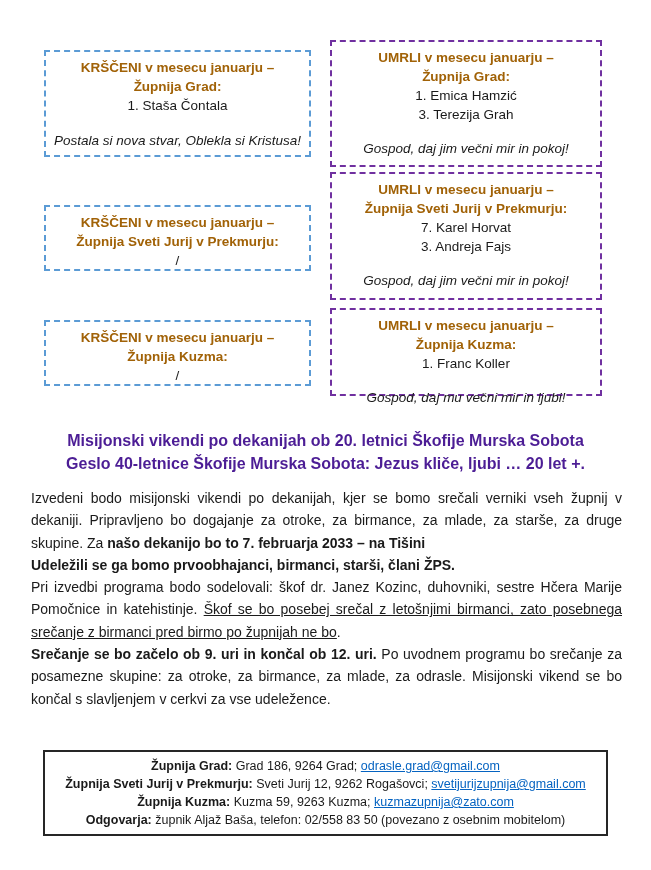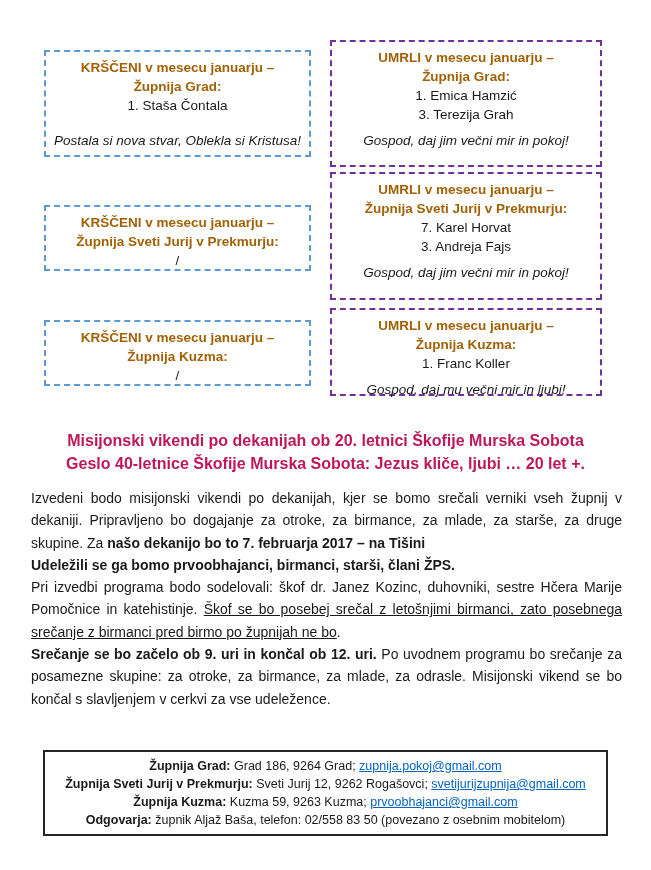--- a/index.html
+++ b/index.html
@@ -22,38 +22,38 @@
     line-height: 19px;
     padding-top: 6px;
   }
   .box.blue   { border: 2px dashed #5b9bd5; }
   .box.purple { border: 2px dashed #7030a0; }
   .box-title { font-weight: bold; }
   .blue   .box-title { color: #a16207; }
   .purple .box-title { color: #a16207; }
   .names { color: #1a1a1a; }
   .quote { font-style: italic; margin-top: 16px; color: #1a1a1a; }
-  .quote.tight { margin-top: 7px; }
+  .quote.tight { margin-top: 15px; }
 
   #box-kg { left: 44px;  top: 50px;  width: 267px; height: 107px; }
   #box-ug { left: 330px; top: 40px;  width: 272px; height: 127px; }
   #box-kj { left: 44px;  top: 205px; width: 267px; height: 66px; }
   #box-uj { left: 330px; top: 172px; width: 272px; height: 128px; }
   #box-kk { left: 44px;  top: 320px; width: 267px; height: 66px; }
   #box-uk { left: 330px; top: 308px; width: 272px; height: 88px; }
 
   
   .headline {
     position: absolute;
     top: 429px; left: 0; width: 100%;
     text-align: center;
     font-weight: bold;
     font-size: 16px;
     line-height: 23px;
-    color: #be185d;
+    color: #4c1d95;
   }
 
   
   .body-text {
     position: absolute;
     top: 487px; left: 31px; width: 591px;
     font-size: 14px;
     line-height: 22.3px;
     text-align: justify;
     color: #1a1a1a;
@@ -154,26 +154,26 @@
     </section>
 
   </div>
 
   <div class="headline">
     <div>Misijonski vikendi po dekanijah ob 20. letnici Škofije Murska Sobota</div>
     <div>Geslo 40-letnice Škofije Murska Sobota: Jezus kliče, ljubi … 20 let +.</div>
   </div>
 
   <div class="body-text">
-    <p><span>Izvedeni bodo misijonski vikendi po dekanijah, kjer se bomo srečali verniki vseh župnij v dekaniji. Pripravljeno bo dogajanje za otroke, za birmance, za mlade, za starše, za druge skupine. Za </span><span class="b">našo dekanijo bo to 7. februarja 2017 – na Tišini</span></p>
+    <p><span>Izvedeni bodo misijonski vikendi po dekanijah, kjer se bomo srečali verniki vseh župnij v dekaniji. Pripravljeno bo dogajanje za otroke, za birmance, za mlade, za starše, za druge skupine. Za </span><span class="b">našo dekanijo bo to 7. februarja 2033 – na Tišini</span></p>
     <p class="b">Udeležili se ga bomo prvoobhajanci, birmanci, starši, člani ŽPS.</p>
     <p><span>Pri izvedbi programa bodo sodelovali: škof dr. Janez Kozinc, duhovniki, sestre Hčera Marije Pomočnice in katehistinje. </span><span class="u">Škof se bo posebej srečal z letošnjimi birmanci, zato posebnega srečanje z birmanci pred birmo po župnijah ne bo</span><span>.</span></p>
     <p><span class="b">Srečanje se bo začelo ob 9. uri in končal ob 12. uri.</span><span> Po uvodnem programu bo srečanje za posamezne skupine: za otroke, za birmance, za mlade, za odrasle. Misijonski vikend se bo končal s slavljenjem v cerkvi za vse udeležence.</span></p>
   </div>
 
   <div class="footer-box">
-    <div><span class="b">Župnija Grad:</span><span> Grad 186, 9264 Grad; </span><a class="email-link">zupnija.pokoj@gmail.com</a></div>
+    <div><span class="b">Župnija Grad:</span><span> Grad 186, 9264 Grad; </span><a class="email-link">odrasle.grad@gmail.com</a></div>
     <div><span class="b">Župnija Sveti Jurij v Prekmurju:</span><span> Sveti Jurij 12, 9262 Rogašovci; </span><a class="email-link">svetijurijzupnija@gmail.com</a></div>
-    <div><span class="b">Župnija Kuzma:</span><span> Kuzma 59, 9263 Kuzma; </span><a class="email-link">prvoobhajanci@gmail.com</a></div>
+    <div><span class="b">Župnija Kuzma:</span><span> Kuzma 59, 9263 Kuzma; </span><a class="email-link">kuzmazupnija@zato.com</a></div>
     <div><span class="b">Odgovarja:</span><span> župnik Aljaž Baša, telefon: 02/558 83 50 (povezano z osebnim mobitelom)</span></div>
   </div>
 
 </div>
 
 </body></html>

